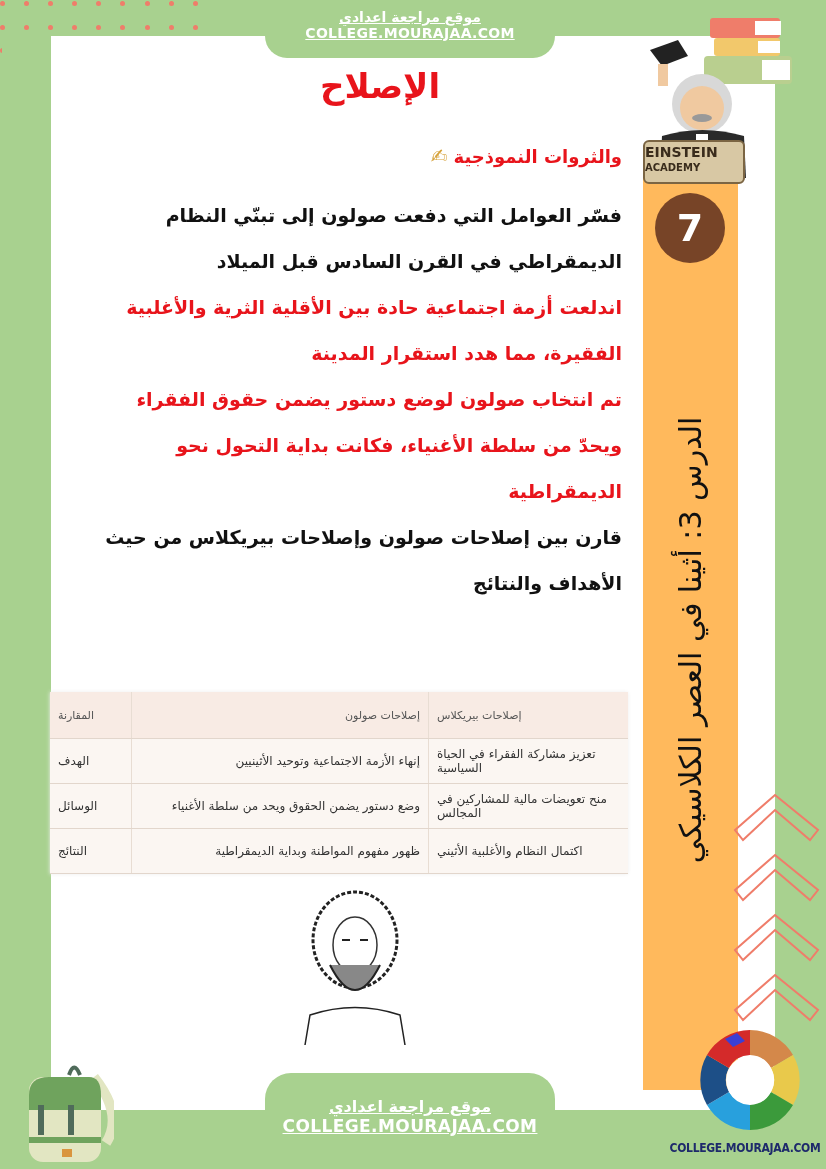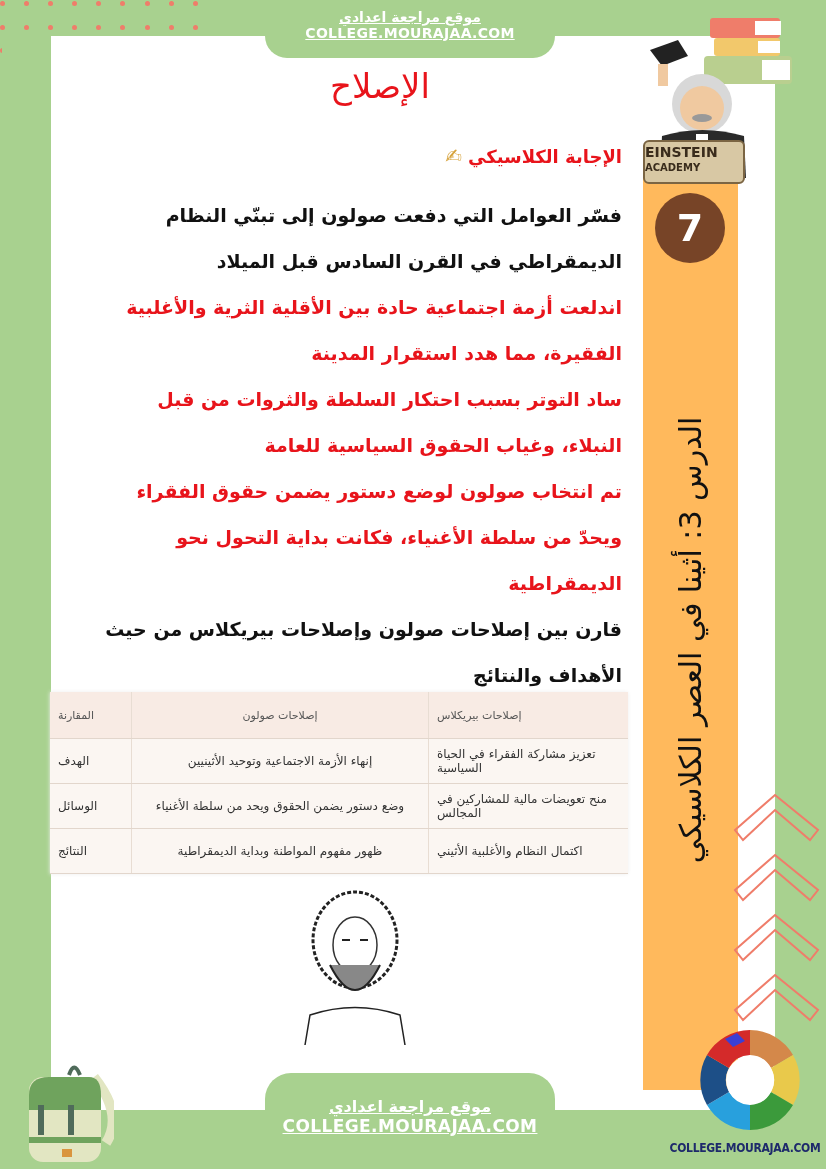--- a/index.html
+++ b/index.html
@@ -24,21 +24,21 @@
   .header-tab .en { font-size: 14px; font-weight: bold; text-decoration: underline; letter-spacing: 0.3px; }
   .footer-tab {
     position: absolute; left: 265px; top: 1073px; width: 290px; height: 96px;
     background: #a8d18f; border-radius: 26px 26px 0 0;
     text-align: center; color: #fff; z-index: 3;
   }
   .footer-tab .ar { font-size: 16px; font-weight: bold; text-decoration: underline; margin-top: 24px; direction: rtl; }
   .footer-tab .en { font-size: 17px; font-weight: bold; text-decoration: underline; letter-spacing: 0.4px; }
   .title {
     position: absolute; left: 280px; top: 66px; width: 200px; text-align: center;
-    color: #e8141b; font-size: 34px; font-weight: normal; direction: rtl; z-index: 2;
+    color: #e8141b; font-size: 34px; font-weight: bold; direction: rtl; z-index: 2;
   }
   .subtitle {
     position: absolute; right: 204px; top: 144px; color: #e8141b; font-size: 18px;
     font-weight: bold; direction: rtl; display: flex; align-items: center; gap: 6px; z-index: 2;
   }
   .pencil { font-size: 20px; color: #d6a23a; }
   .body-text {
     position: absolute; right: 204px; top: 192px; width: 520px; direction: rtl; text-align: right;
     font-size: 19px; font-weight: bold; line-height: 46px; z-index: 2;
   }
@@ -68,21 +68,21 @@
   }
   .chevrons { position: absolute; left: 730px; top: 790px; width: 100px; height: 250px; z-index: 3; }
   .table-wrap {
     position: absolute; left: 50px; top: 692px; width: 578px; height: 182px; z-index: 2;
     background: #fbf6f2; box-shadow: 0 0 4px #eee;
   }
   table { border-collapse: collapse; width: 100%; height: 100%; font-size: 12px; color: #333; direction: ltr; }
   td { border-bottom: 1px solid #e2d6cc; padding: 0 8px; height: 44px; text-align: right; direction: rtl; }
   tr.head td { background: #f8ebe4; height: 46px; font-size: 11px; color: #555; }
   td.c1 { width: 65px; text-align: left; border-right: 1px solid #e8ddd3; }
-  td.c2 { width: 280px; text-align: center; border-right: 1px solid #e8ddd3; }
+  td.c2 { width: 280px; text-align: right; border-right: 1px solid #e8ddd3; }
   td.c3 { text-align: left; }
   .bust { position: absolute; left: 280px; top: 885px; width: 150px; height: 160px; z-index: 2; }
   .backpack { position: absolute; left: 14px; top: 1055px; width: 100px; height: 110px; z-index: 3; }
   .wheel { position: absolute; left: 695px; top: 1025px; width: 110px; height: 110px; z-index: 4; }
   .site-logo {
     position: absolute; left: 665px; top: 1141px; width: 160px; text-align: center;
     color: #1e2a6b; font-weight: bold; font-size: 12px; letter-spacing: -0.3px; z-index: 4;
     font-family: "DejaVu Sans Condensed", "DejaVu Sans", sans-serif;
   }
 </style>
@@ -123,28 +123,27 @@
 <div class="left-strip"></div>
 
 <div class="header-tab">
   <div class="ar">موقع مراجعة اعدادي</div>
   <div class="en">COLLEGE.MOURAJAA.COM</div>
 </div>
 
 <div class="title">الإصلاح</div>
 
 <div class="subtitle">
-  <span>الإجابة الكلاسيكي</span>
+  <span>والثروات النموذجية</span>
   <span class="pencil">✍</span>
 </div>
 
 <div class="body-text">
   <div class="q">فسّر العوامل التي دفعت صولون إلى تبنّي النظام الديمقراطي في القرن السادس قبل الميلاد</div>
   <div class="a">اندلعت أزمة اجتماعية حادة بين الأقلية الثرية والأغلبية الفقيرة، مما هدد استقرار المدينة</div>
-  <div class="a">ساد التوتر بسبب احتكار السلطة والثروات من قبل النبلاء، وغياب الحقوق السياسية للعامة</div>
   <div class="a">تم انتخاب صولون لوضع دستور يضمن حقوق الفقراء ويحدّ من سلطة الأغنياء، فكانت بداية التحول نحو الديمقراطية</div>
   <div class="q">قارن بين إصلاحات صولون وإصلاحات بيريكلاس من حيث الأهداف والنتائج</div>
 </div>
 
 <div class="orange-col"></div>
 <div class="num-circle">7</div>
 <div class="vertical-title">الدرس 3: أثينا في العصر الكلاسيكي</div>
 
 <svg class="books" viewBox="0 0 100 80">
   <rect x="10" y="4" width="70" height="20" rx="3" fill="#ef7d6a"></rect>

